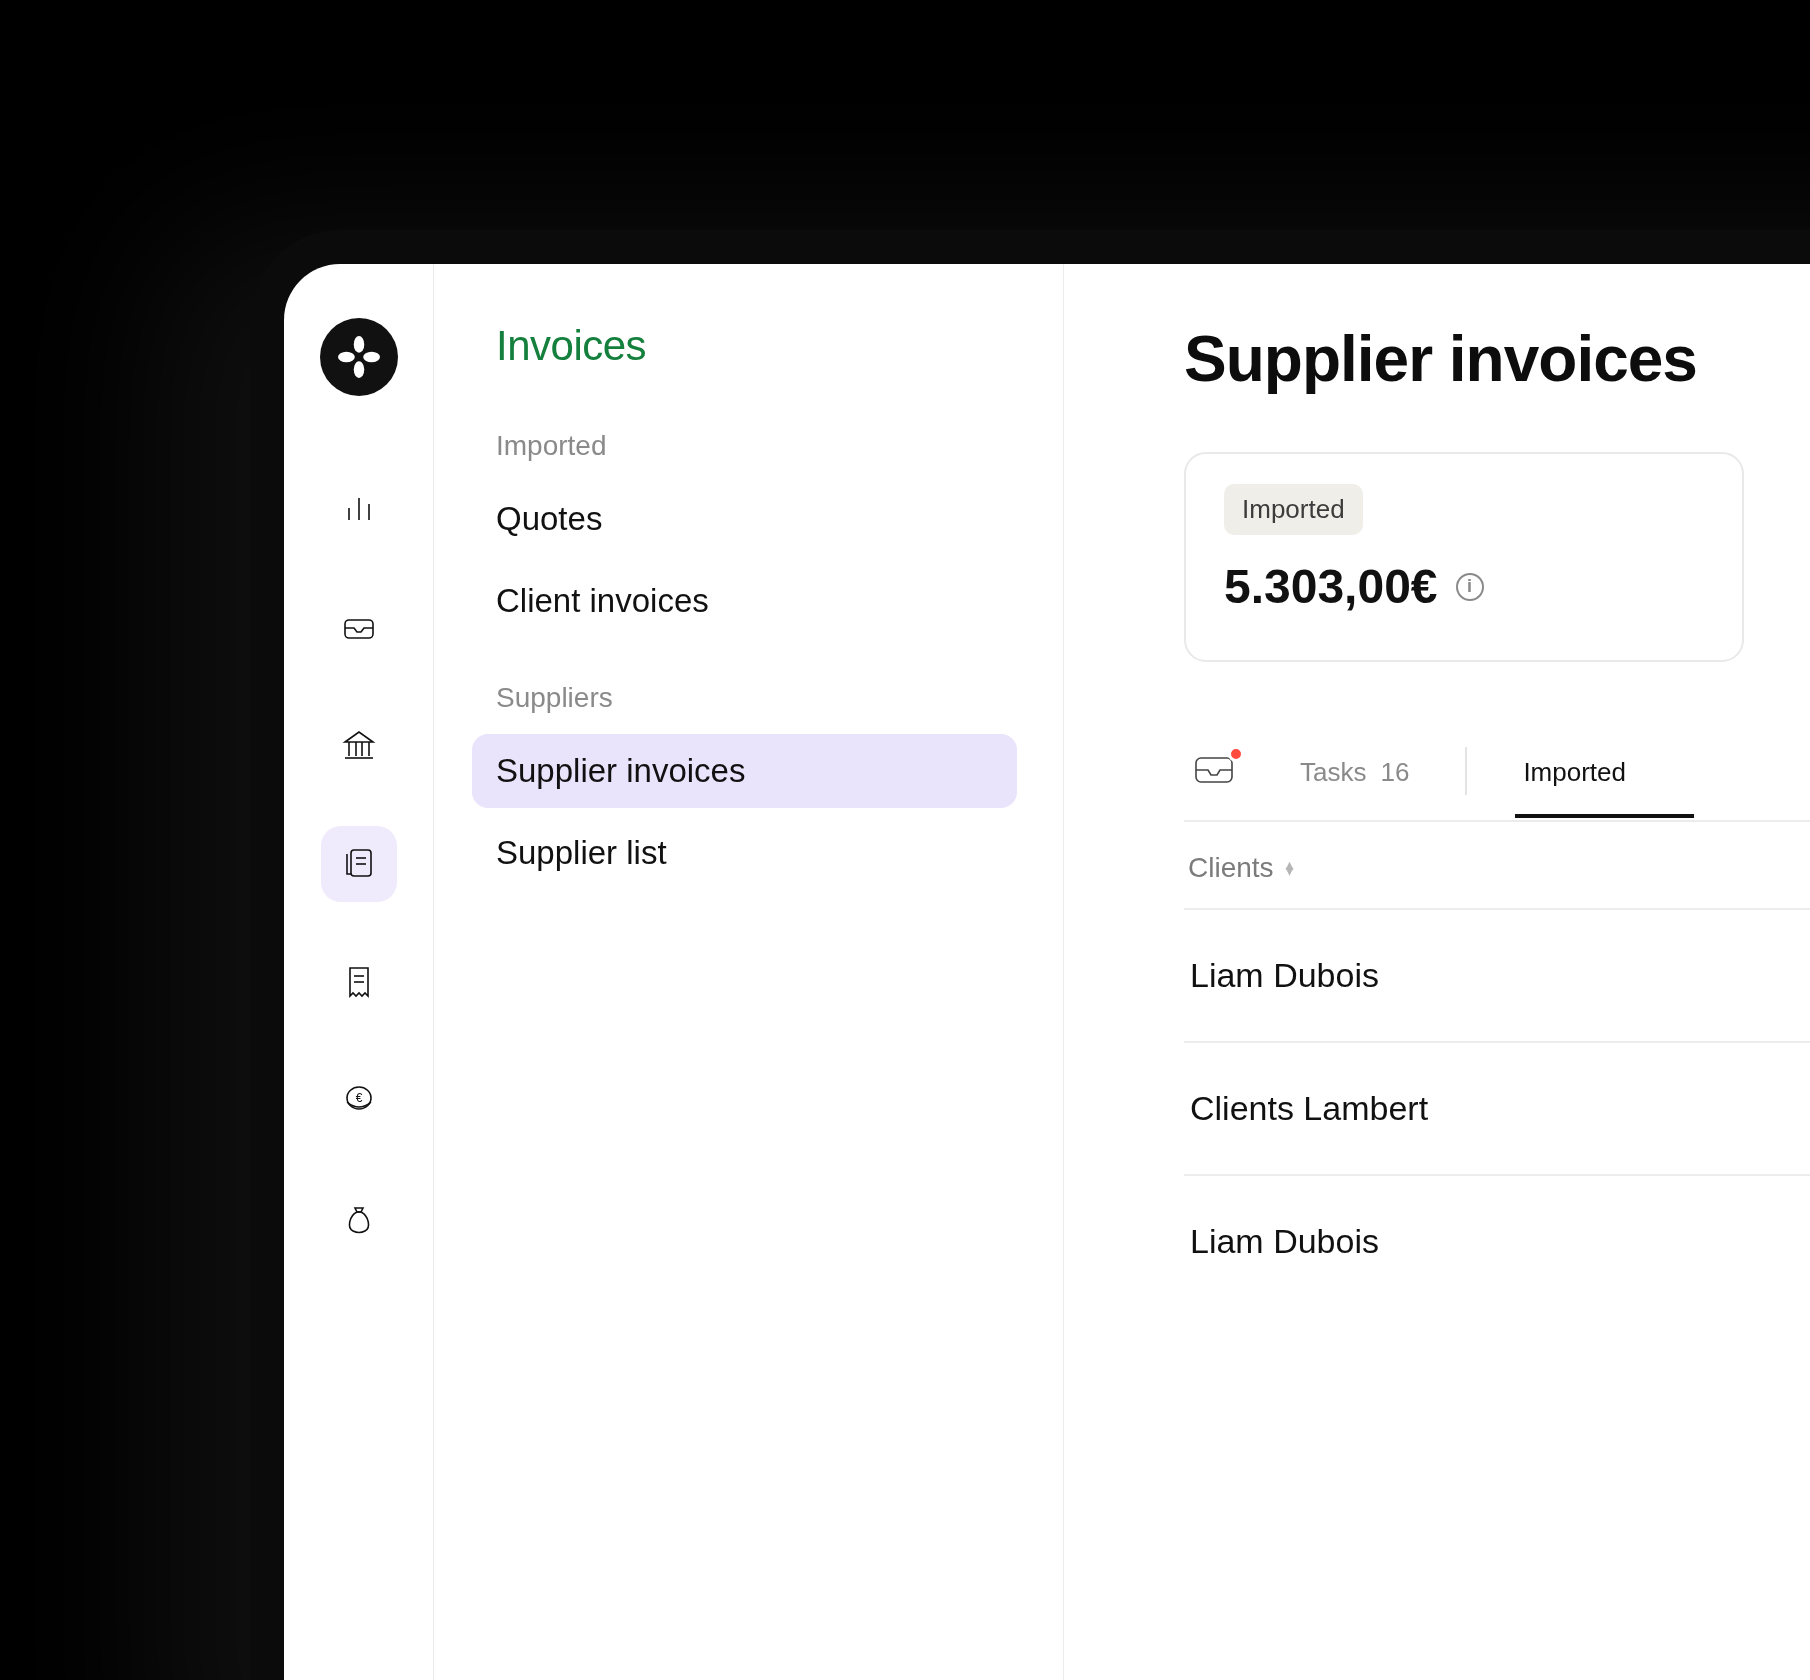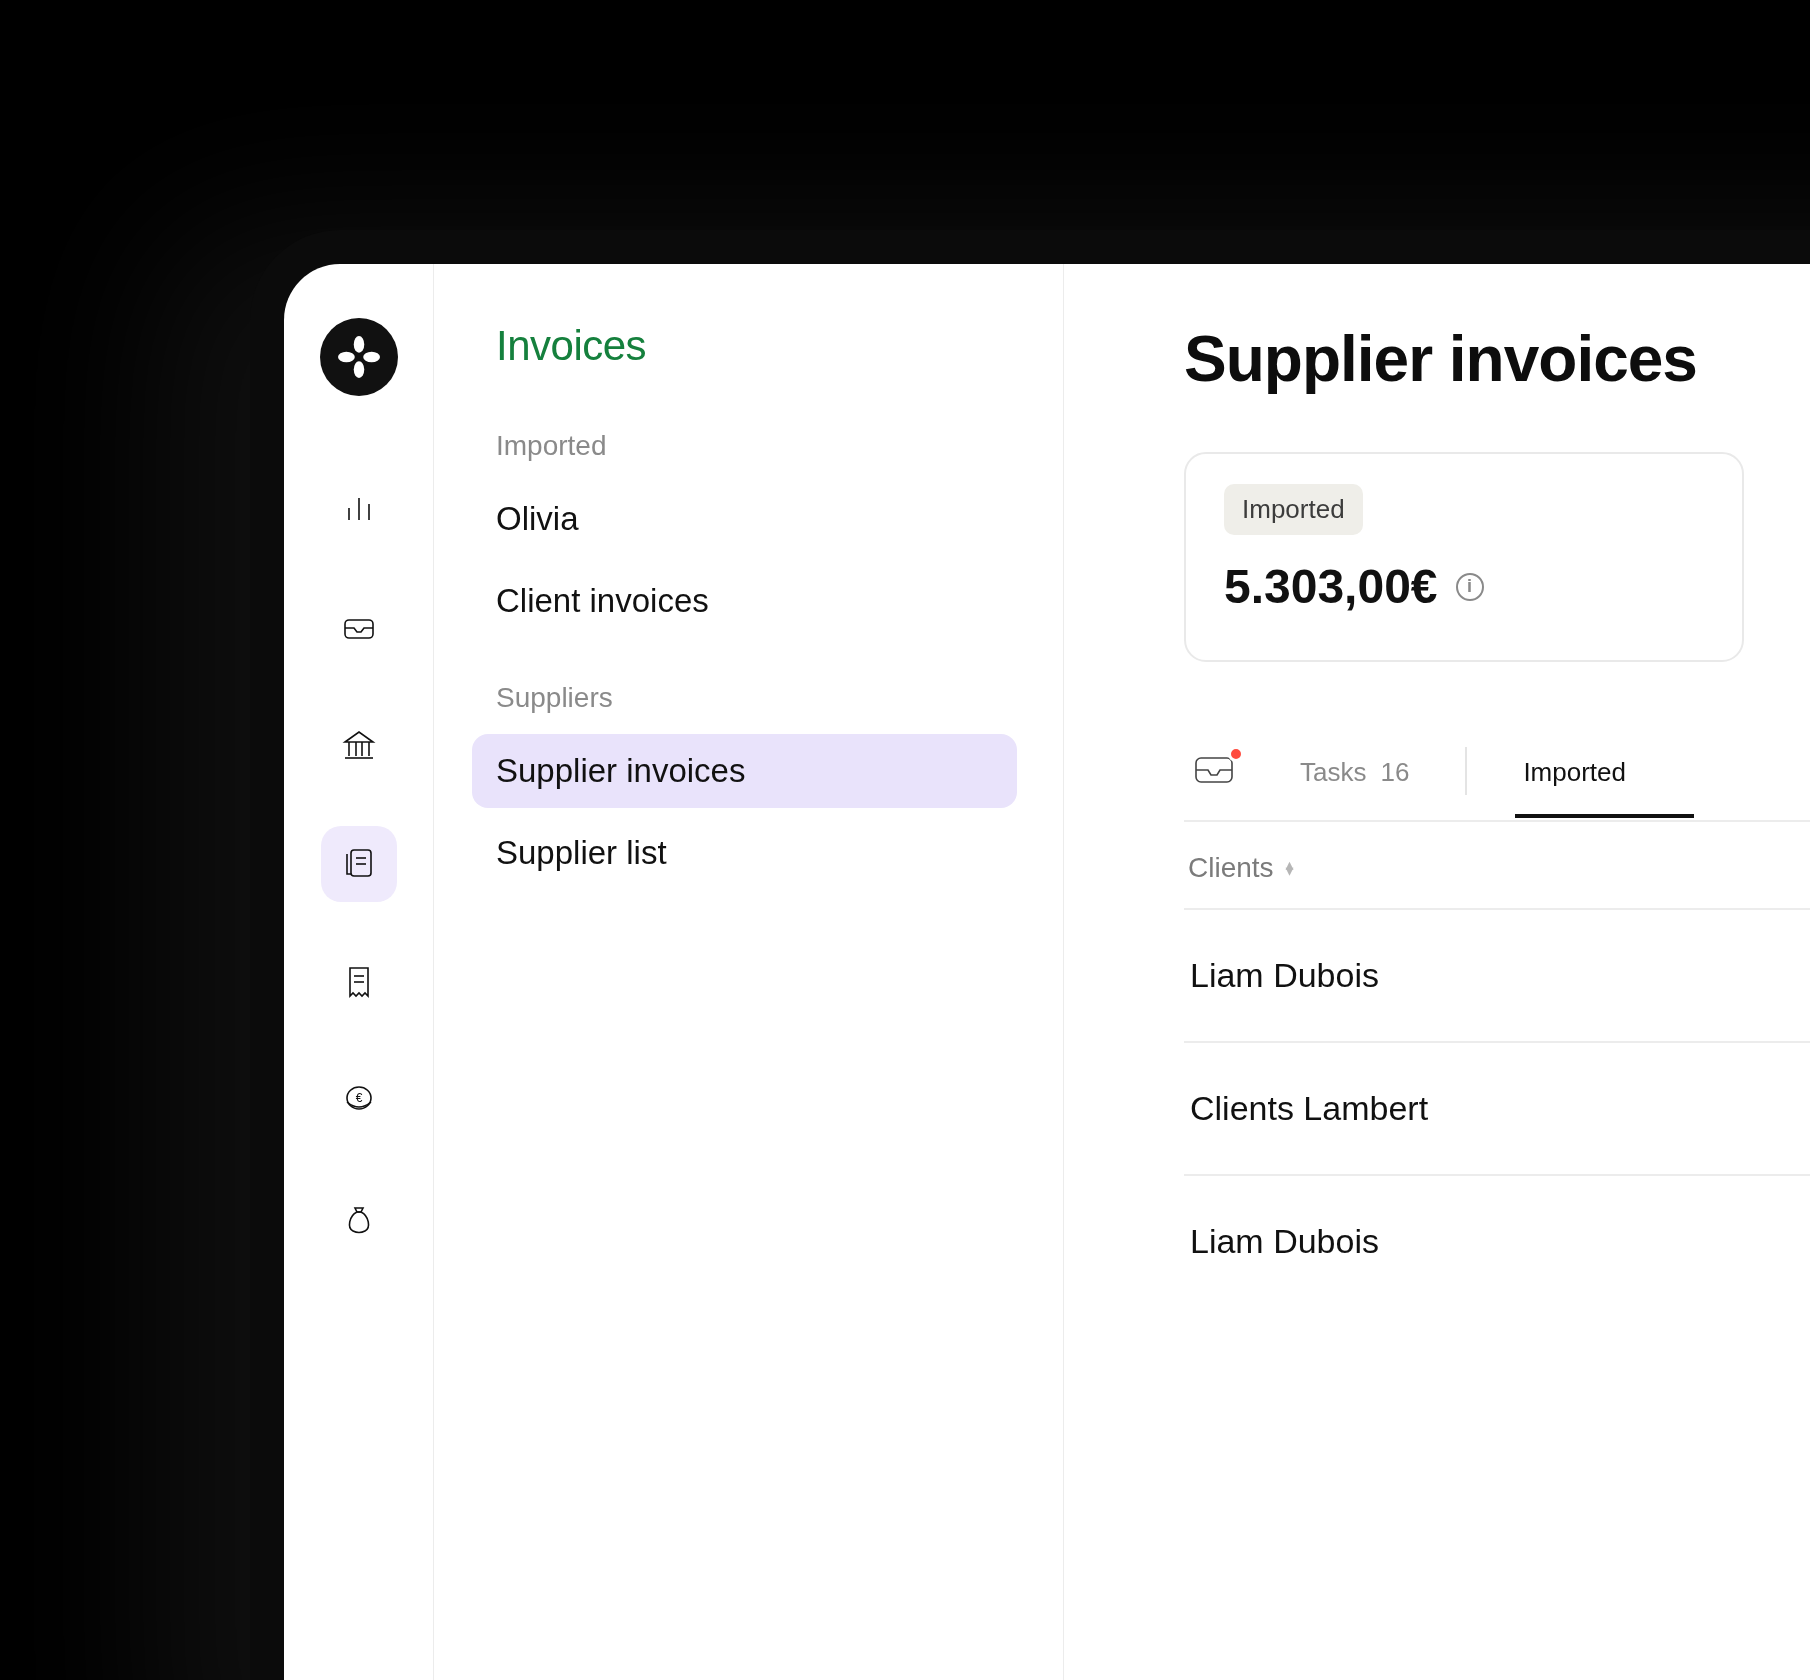--- a/index.html
+++ b/index.html
@@ -238,21 +238,21 @@
               <path d="M18 14 H22 C30 18 32 30 26 33 C22 35 18 35 14 33 C8 30 10 18 18 14 Z"></path>
           </svg>
         </div>
       </nav>
 
       <aside class="subnav">
         <h2 class="subnav-title">Invoices</h2>
 
         <div>
           <div class="subnav-group-label">Imported</div>
-          <div class="subnav-item">Olivia</div>
+          <div class="subnav-item">Quotes</div>
           <div class="subnav-item">Client invoices</div>
         </div>
 
         <div>
           <div class="subnav-group-label">Suppliers</div>
           <div class="subnav-item active">Supplier invoices</div>
           <div class="subnav-item">Supplier list</div>
         </div>
       </aside>
 

